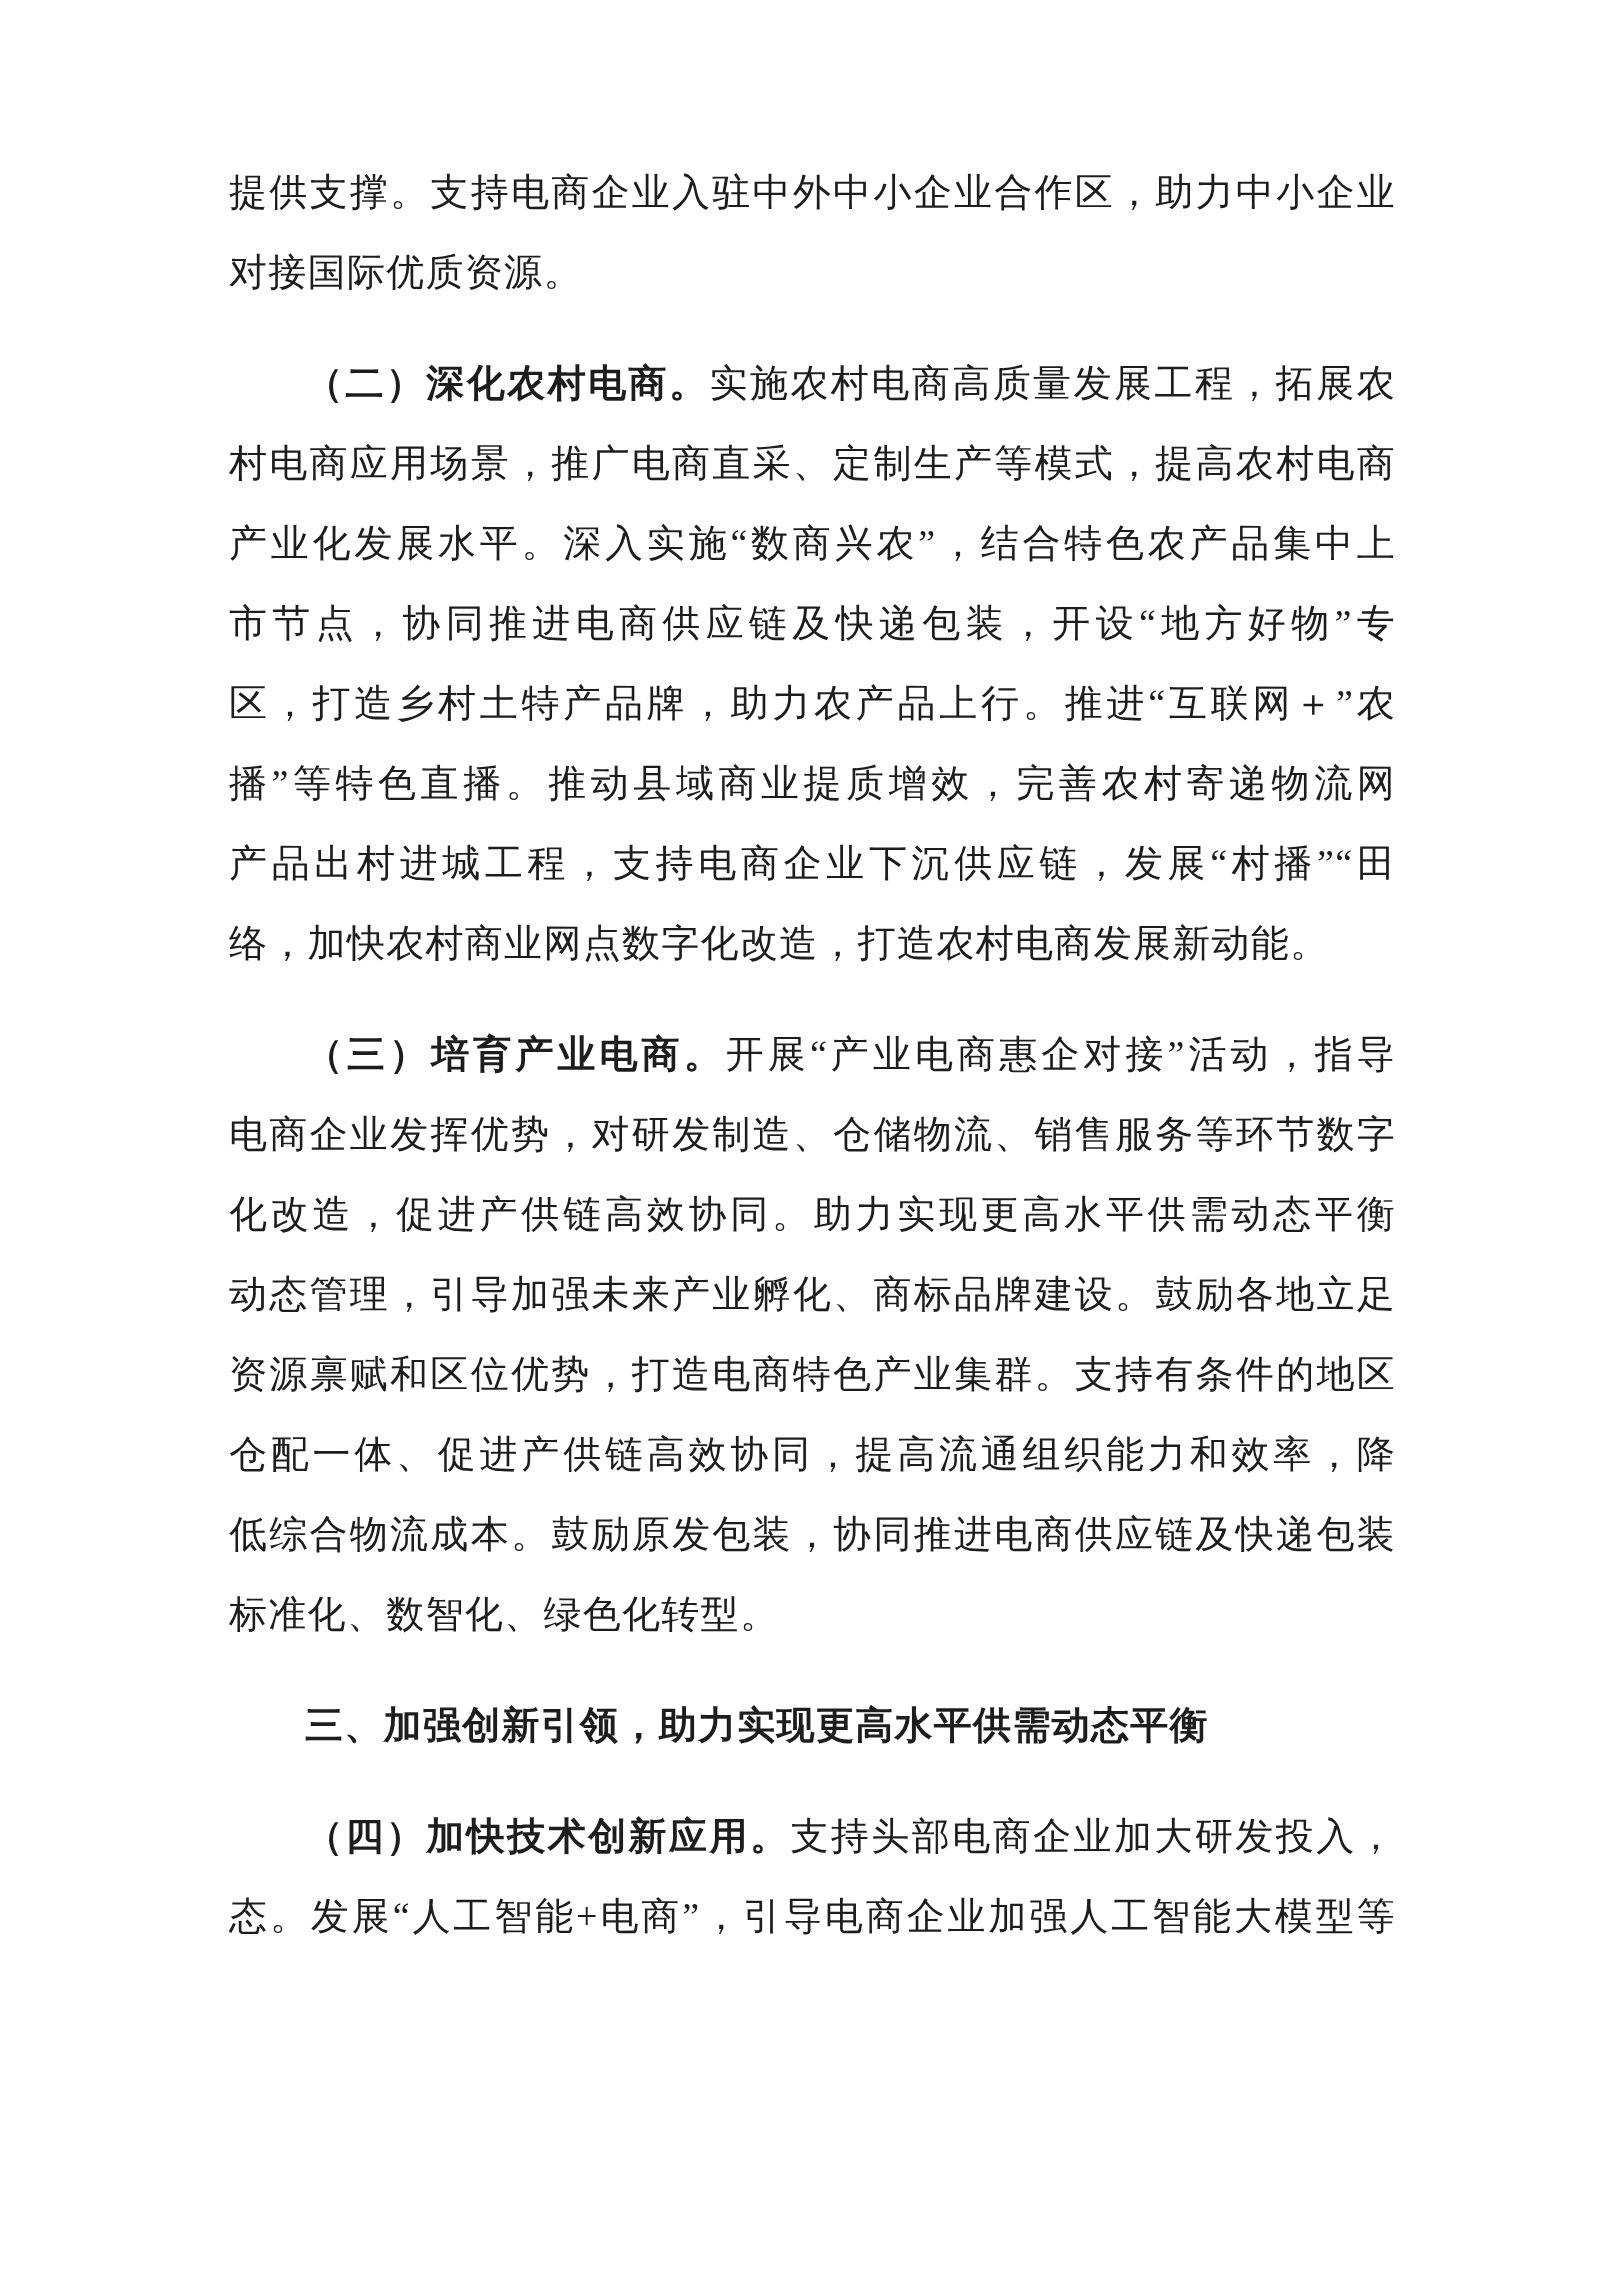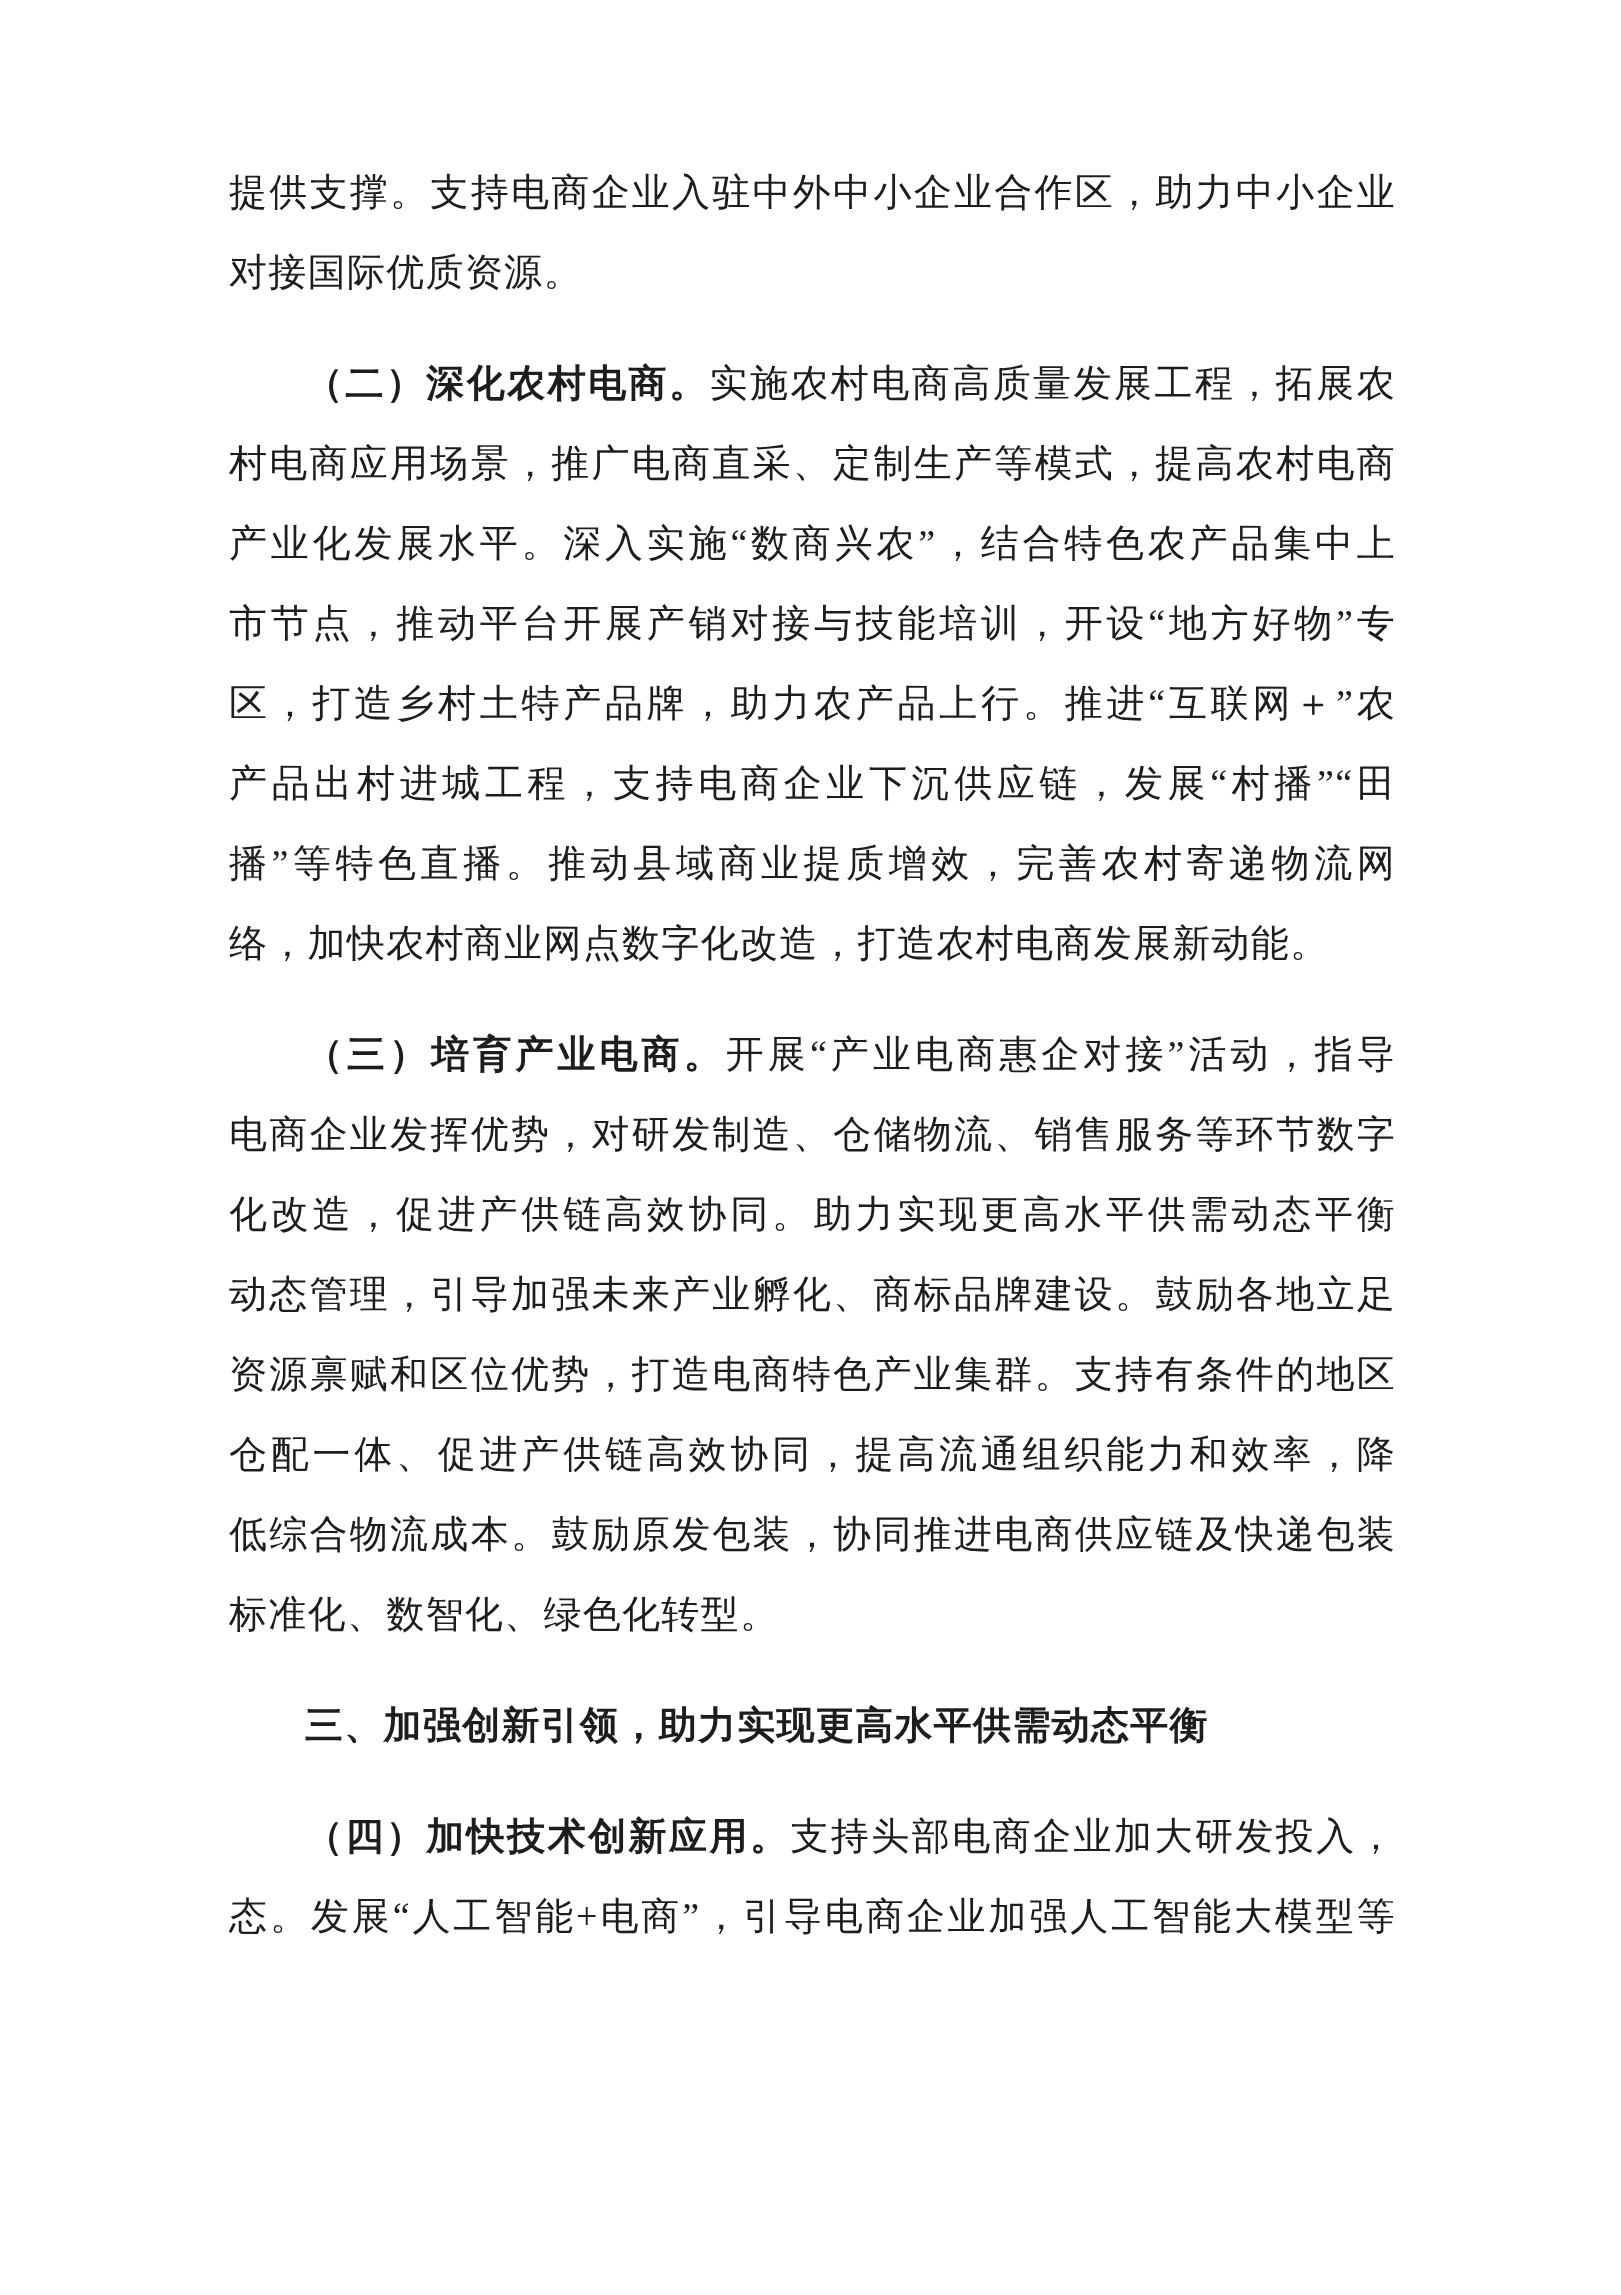--- a/index.html
+++ b/index.html
@@ -48,24 +48,24 @@
 
   <div class="block">
     <div class="line"><span>提供支撑。支持电商企业入驻中外中小企业合作区，助力中小企业</span></div>
     <div class="line no-just"><span>对接国际优质资源。</span></div>
   </div>
 
   <div class="block indent">
     <div class="line"><b>（二）深化农村电商。</b><span>实施农村电商高质量发展工程，拓展农</span></div>
     <div class="line"><span>村电商应用场景，推广电商直采、定制生产等模式，提高农村电商</span></div>
     <div class="line"><span>产业化发展水平。深入实施“数商兴农”，结合特色农产品集中上</span></div>
-    <div class="line"><span>市节点，推动平台开展产销对接与技能培训，开设“地方好物”专</span></div>
+    <div class="line"><span>市节点，协同推进电商供应链及快递包装，开设“地方好物”专</span></div>
     <div class="line"><span>区，打造乡村土特产品牌，助力农产品上行。推进“互联网＋”农</span></div>
+    <div class="line"><span>播”等特色直播。推动县域商业提质增效，完善农村寄递物流网</span></div>
     <div class="line"><span>产品出村进城工程，支持电商企业下沉供应链，发展“村播”“田</span></div>
-    <div class="line"><span>播”等特色直播。推动县域商业提质增效，完善农村寄递物流网</span></div>
     <div class="line no-just"><span>络，加快农村商业网点数字化改造，打造农村电商发展新动能。</span></div>
   </div>
 
   <div class="block indent">
     <div class="line"><b>（三）培育产业电商。</b><span>开展“产业电商惠企对接”活动，指导</span></div>
     <div class="line"><span>电商企业发挥优势，对研发制造、仓储物流、销售服务等环节数字</span></div>
     <div class="line"><span>化改造，促进产供链高效协同。助力实现更高水平供需动态平衡</span></div>
     <div class="line"><span>动态管理，引导加强未来产业孵化、商标品牌建设。鼓励各地立足</span></div>
     <div class="line"><span>资源禀赋和区位优势，打造电商特色产业集群。支持有条件的地区</span></div>
     <div class="line"><span>仓配一体、促进产供链高效协同，提高流通组织能力和效率，降</span></div>

